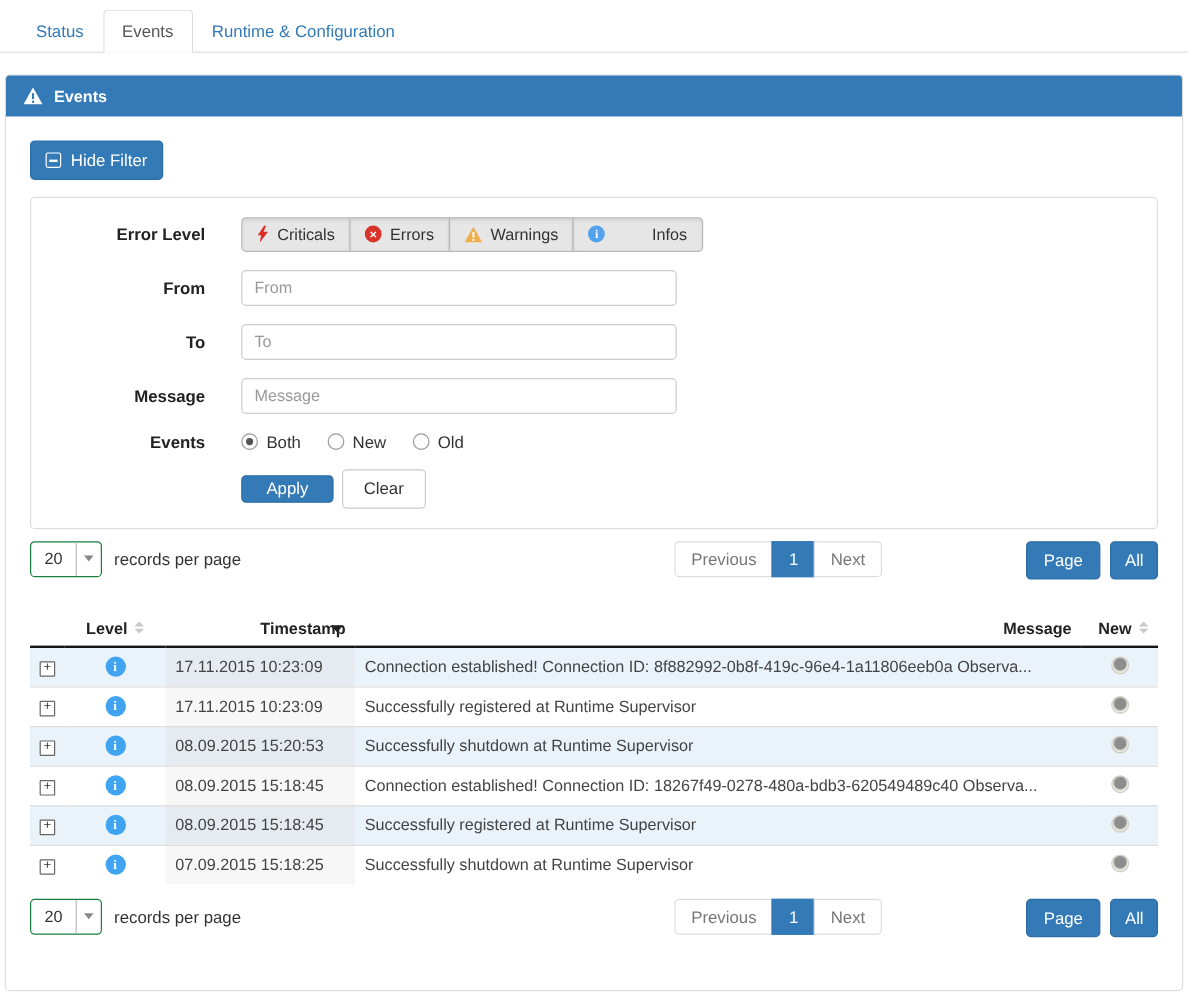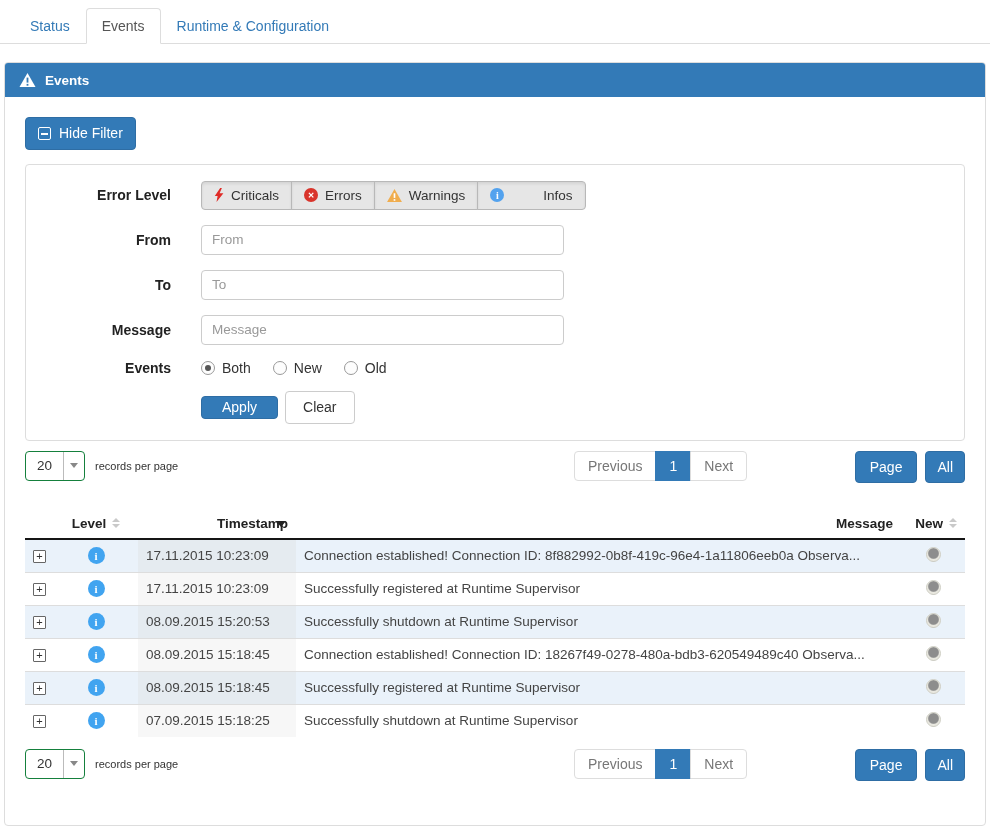--- a/index.html
+++ b/index.html
@@ -61,26 +61,26 @@
   .btn-clear { padding:7px 17px; margin-left:7px; }
 
   
   .toolbar { position:relative; height:32px; margin-top:10px; }
   .toolbar.bottom { margin-top:12px; }
   .left-group { display:flex; align-items:center; gap:10px; }
   .page-size { display:inline-flex; border:1px solid #15803d; border-radius:4px; height:30px; align-items:stretch; background:#fff; cursor:pointer; }
   .page-size .val { padding:5px 11px; font-size:13.5px; display:flex; align-items:center; color:#333; }
   .page-size .arrow-box { border-left:1px solid #bbb; width:21px; display:flex; align-items:center; justify-content:center; }
   .caret-down { width:0; height:0; border-left:4px solid transparent; border-right:4px solid transparent; border-top:5px solid #888; }
-  .records-label { font-size:11px; color:#333; }
+  .records-label { font-size:14px; color:#333; }
 
   .pagination { position:absolute; left:537px; top:0; display:inline-flex; }
   .page-item { border:1px solid #ddd; background:#fff; padding:6px 13px; margin-left:-1px; color:#777;
     font-size:14px; cursor:pointer; display:flex; align-items:center; }
-  .page-item:first-child { border-radius:4px 0 0 4px; margin-left:12px; }
+  .page-item:first-child { border-radius:4px 0 0 4px; margin-left:0; }
   .page-item:last-child { border-radius:0 4px 4px 0; }
   .page-item.active { background:#337ab7; border-color:#337ab7; color:#fff; padding:6px 13px; }
 
   .right-group { position:absolute; right:0; top:0; display:flex; gap:8px; }
   .btn-page { padding:7px 14px; }
   .btn-all { padding:7px 11px; }
 
   
   .events-table { width:100%; border-collapse:collapse; margin-top:26px; font-size:13.5px; }
   .events-table th { font-weight:bold; color:#222; border-bottom:2px solid #151515; padding:7px 8px; text-align:right; cursor:pointer; }

